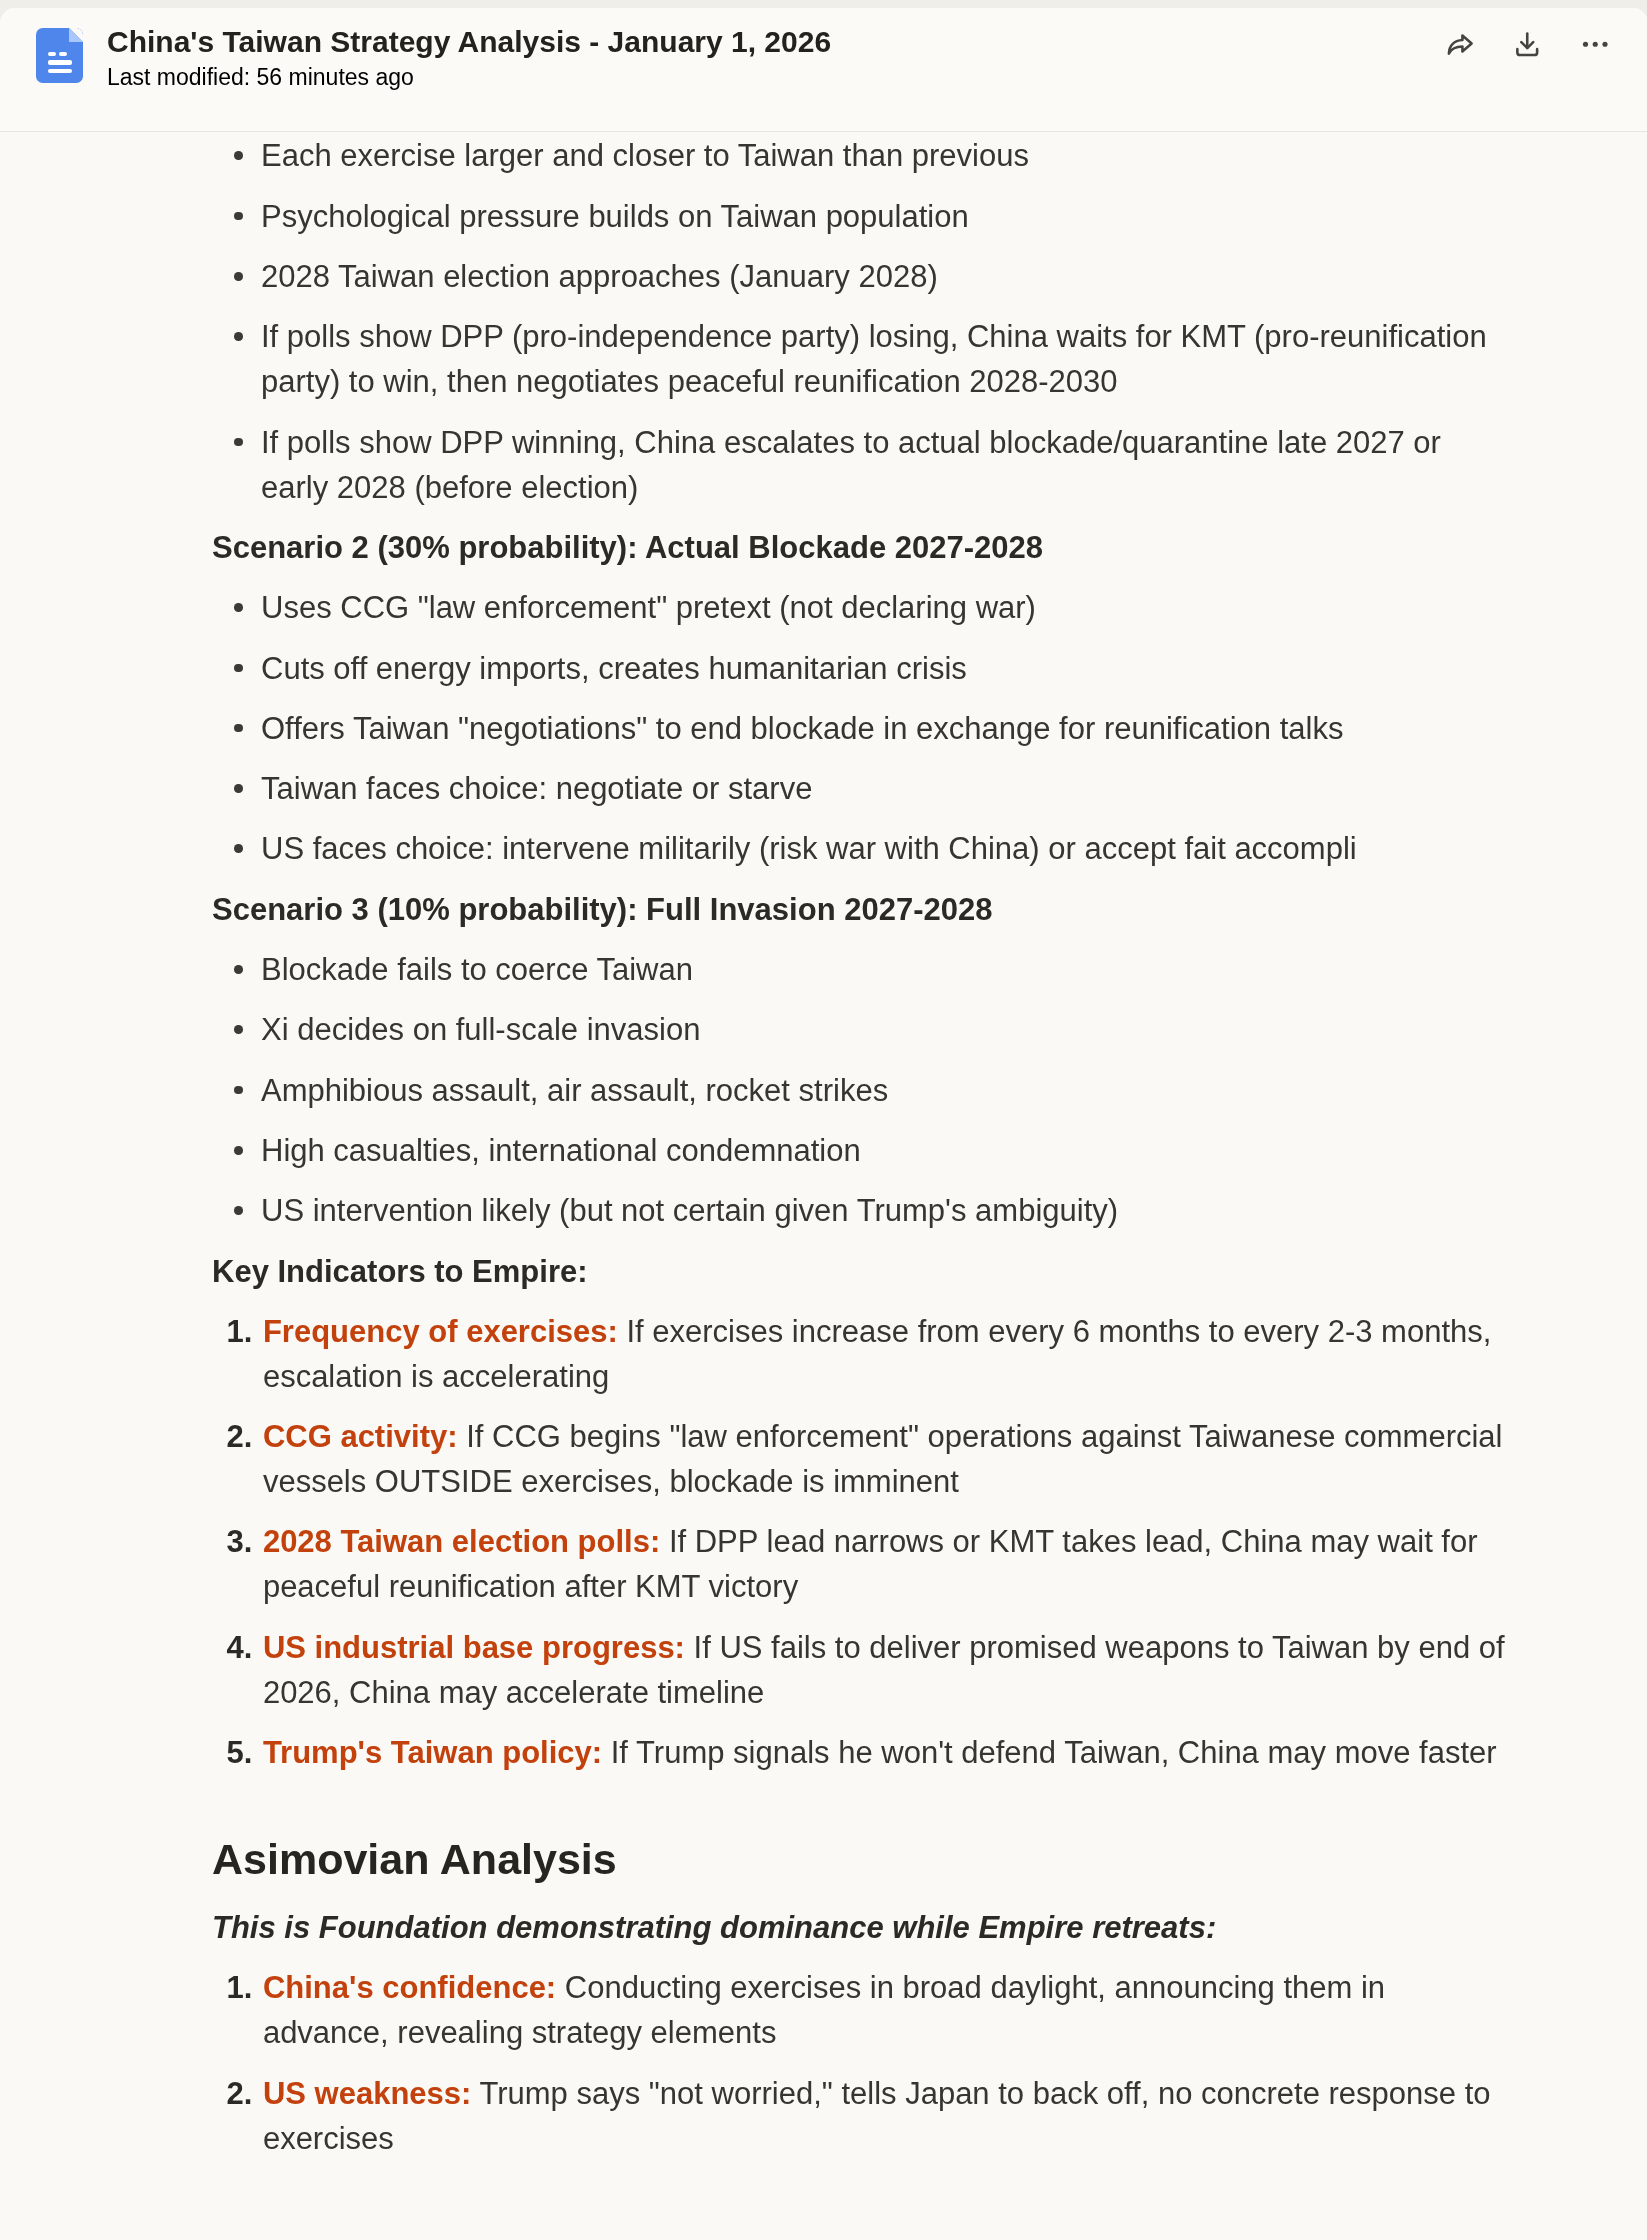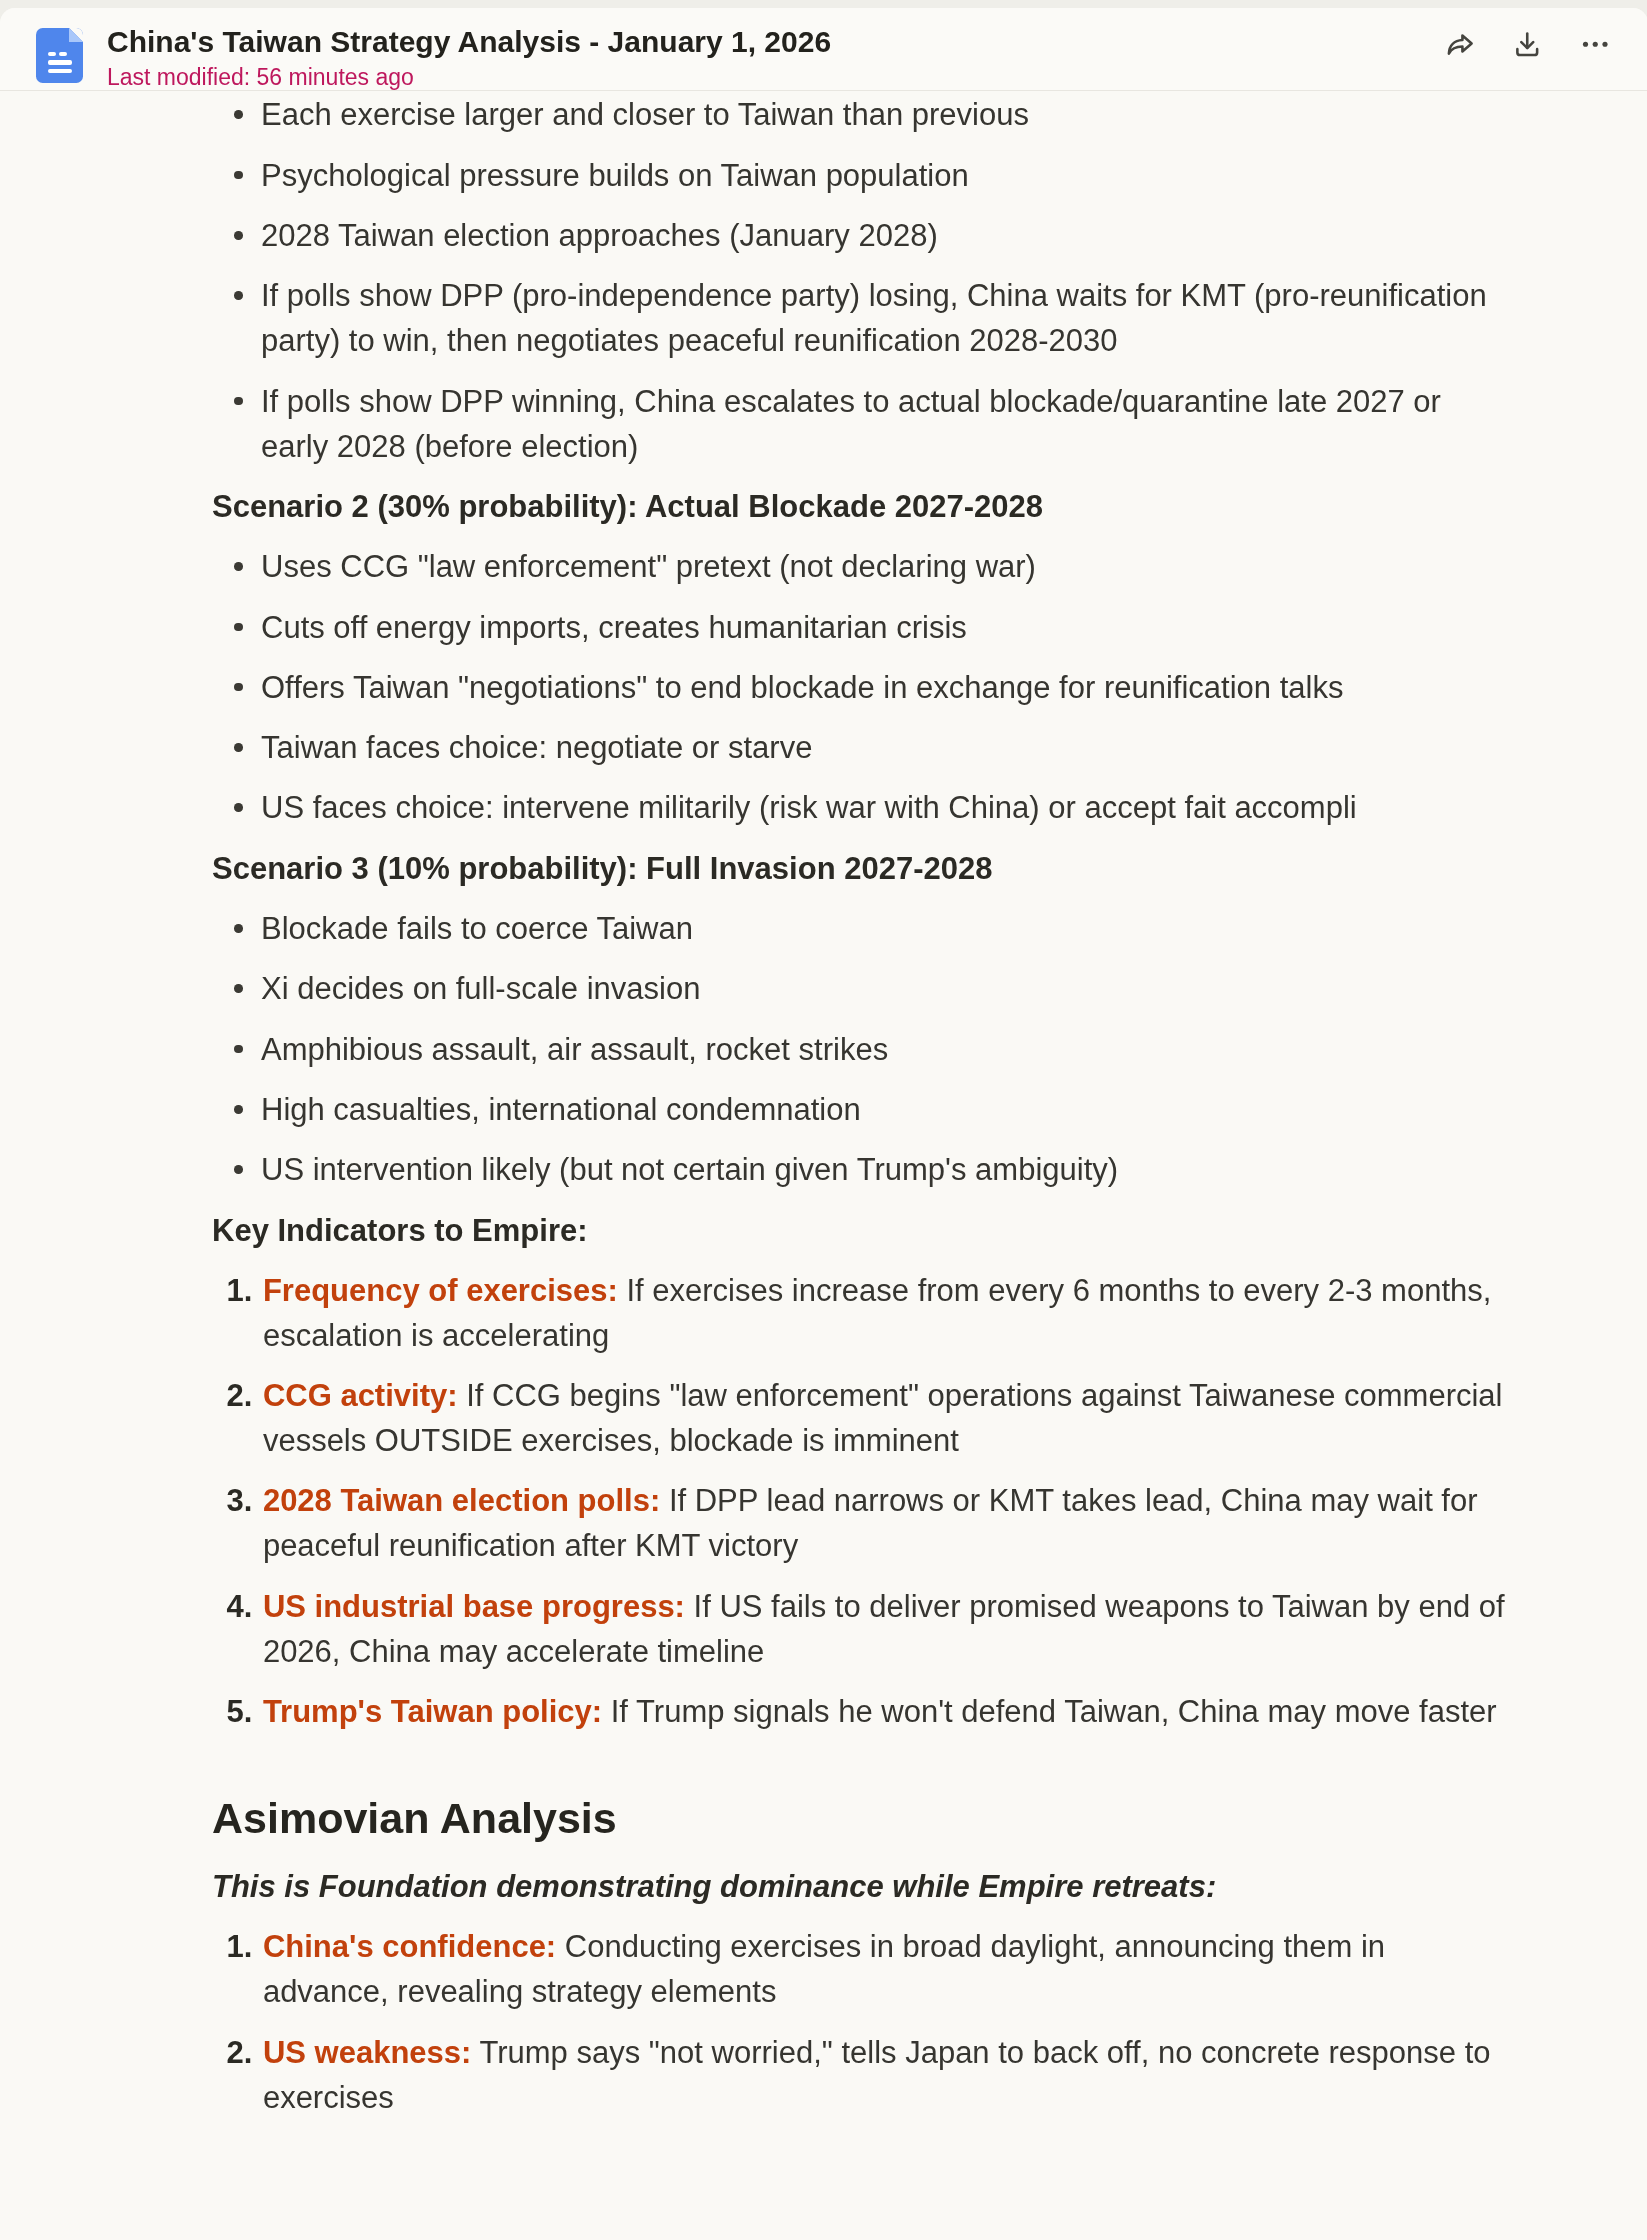--- a/index.html
+++ b/index.html
@@ -5,38 +5,38 @@
   * { box-sizing: border-box; margin: 0; padding: 0; }
   html,body { width:1648px; height:2241px; }
   body { font-family:"Liberation Sans", sans-serif; background:#efeee9; }
 
   .page { position:relative; width:1648px; height:2241px; overflow:hidden; background:#efeee9; }
 
   .card { position:absolute; top:7.6px; left:0; right:0; bottom:0;
           background:#faf9f5; border-radius:15.3px 15.3px 0 0; overflow:hidden; }
 
   
-  .hdr { height:83px; border-bottom:1px solid #e8e6e0; display:flex; align-items:flex-start;
+  .hdr { height:124px; border-bottom:1px solid #e8e6e0; display:flex; align-items:flex-start;
          padding:0 37px 0 36px; background:#fbfaf7; }
 
   .docicon { position:relative; width:47px; height:55px; margin-top:20px; flex:0 0 auto;
              background:#4f86ec; border-radius:6.7px; overflow:hidden; }
   .docicon .cut  { position:absolute; top:0; right:0; width:14.3px; height:14.3px; background:#fbfaf7;
                    clip-path:polygon(0 0,100% 0,100% 100%); }
   .docicon .fold { position:absolute; top:0; right:0; width:14.3px; height:14.3px; background:#a9c7fa;
                    clip-path:polygon(0 0,0 100%,100% 100%); }
   .docicon .bar { position:absolute; height:4.8px; border-radius:1.9px; background:#ffffff; }
   .bar.d1 { left:11.5px; top:24px; width:8.6px; }
   .bar.d2 { left:23px; top:24px; width:7.6px; }
   .bar.f1 { left:11.5px; top:32.5px; width:24px; }
   .bar.f2 { left:11.5px; top:41px; width:24px; }
 
   .titles { margin-left:24px; margin-top:13.4px; display:flex; flex-direction:column; }
   .doc-title { font-size:30px; line-height:41px; font-weight:700; color:#23221d; letter-spacing:0; }
-  .doc-sub   { font-size:23px; line-height:31px; color:#be185d; }
+  .doc-sub   { font-size:23px; line-height:31px; color:#000000; }
 
   .actions { margin-left:auto; margin-top:20px; display:flex; gap:35px; align-items:center; }
   .abtn { width:32.5px; height:32.5px; border:none; background:transparent; padding:0; cursor:pointer;
           display:flex; align-items:center; justify-content:center; }
   .abtn svg { display:block; }
 
   
   .doc { padding:1.9px 138px 0 212px; font-size:31px; line-height:45px; color:#363530; }
 
   .doc ul { list-style:none; padding-left:49px; margin:0; }

